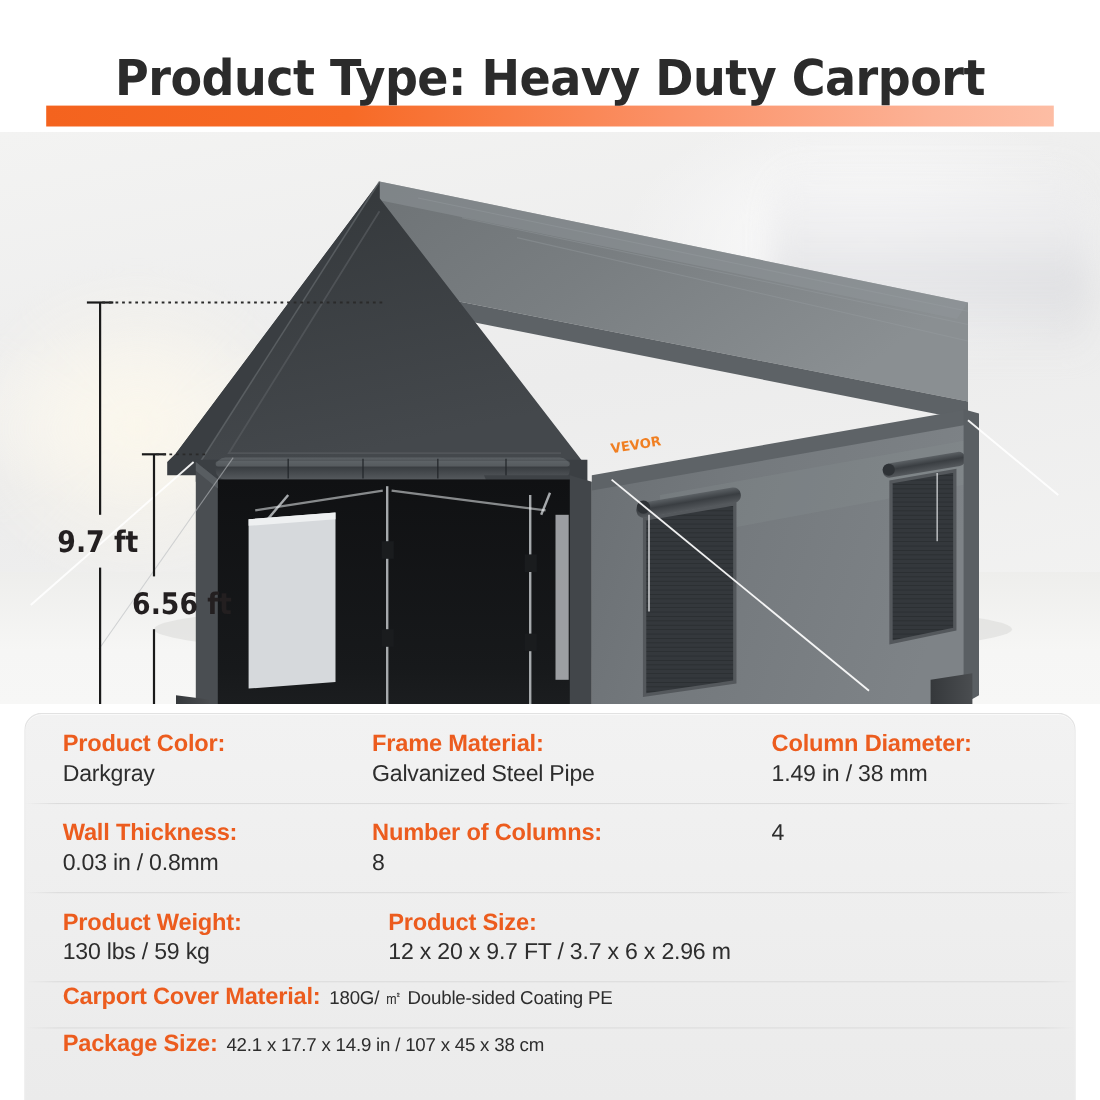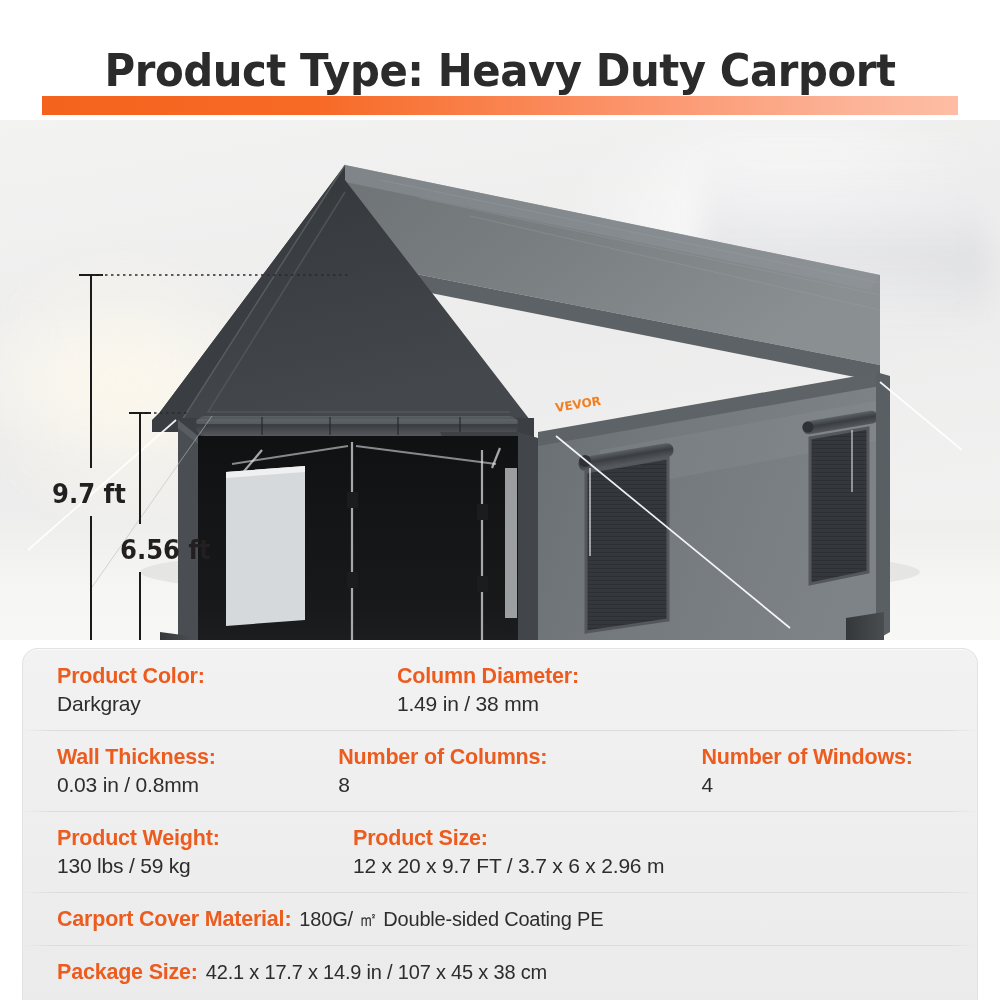--- a/index.html
+++ b/index.html
@@ -98,23 +98,23 @@
     font-size:21.5px;
     line-height:27px;
     letter-spacing:-0.2px;
   }
   .val {
     color:#2d2d2d;
     font-size:21px;
     line-height:28px;
     letter-spacing:-0.2px;
   }
-  .row-wide { padding:13px 0 12px 34px; display:flex; align-items:baseline; gap:8px; }
+  .row-wide { padding:1px 0 12px 34px; display:flex; align-items:baseline; gap:8px; }
   .row-wide .lab { font-size:21.5px; }
-  .row-wide .val { font-size:20px;text-align:center; }
+  .row-wide .val { font-size:17px;text-align:center; }
 </style>
 </head>
 <body>
 
 <div id="header">
   <div id="title-bar"></div>
   <div id="title">Product Type: Heavy Duty Carport</div>
 </div>
 
 <div id="photo">
@@ -325,37 +325,40 @@
 
 </div>
 
 <div id="spec">
 
   <div class="row">
     <div class="cell c1">
       <div class="lab">Product Color:</div>
       <div class="val">Darkgray</div>
     </div>
+    <div class="cell c2">
+      <div class="lab">Frame Material:</div>
+      <div class="val">Galvanized Steel Pipe</div>
+    </div>
     <div class="cell c3">
       <div class="lab">Column Diameter:</div>
       <div class="val">1.49 in / 38 mm</div>
     </div>
   </div>
 
   <div class="row">
     <div class="cell c1">
       <div class="lab">Wall Thickness:</div>
       <div class="val">0.03 in / 0.8mm</div>
     </div>
     <div class="cell c2">
       <div class="lab">Number of Columns:</div>
       <div class="val">8</div>
     </div>
     <div class="cell c3">
-      <div class="lab">Number of Windows:</div>
       <div class="val">4</div>
     </div>
   </div>
 
   <div class="row">
     <div class="cell c1">
       <div class="lab">Product Weight:</div>
       <div class="val">130 lbs / 59 kg</div>
     </div>
     <div class="cell c2">

